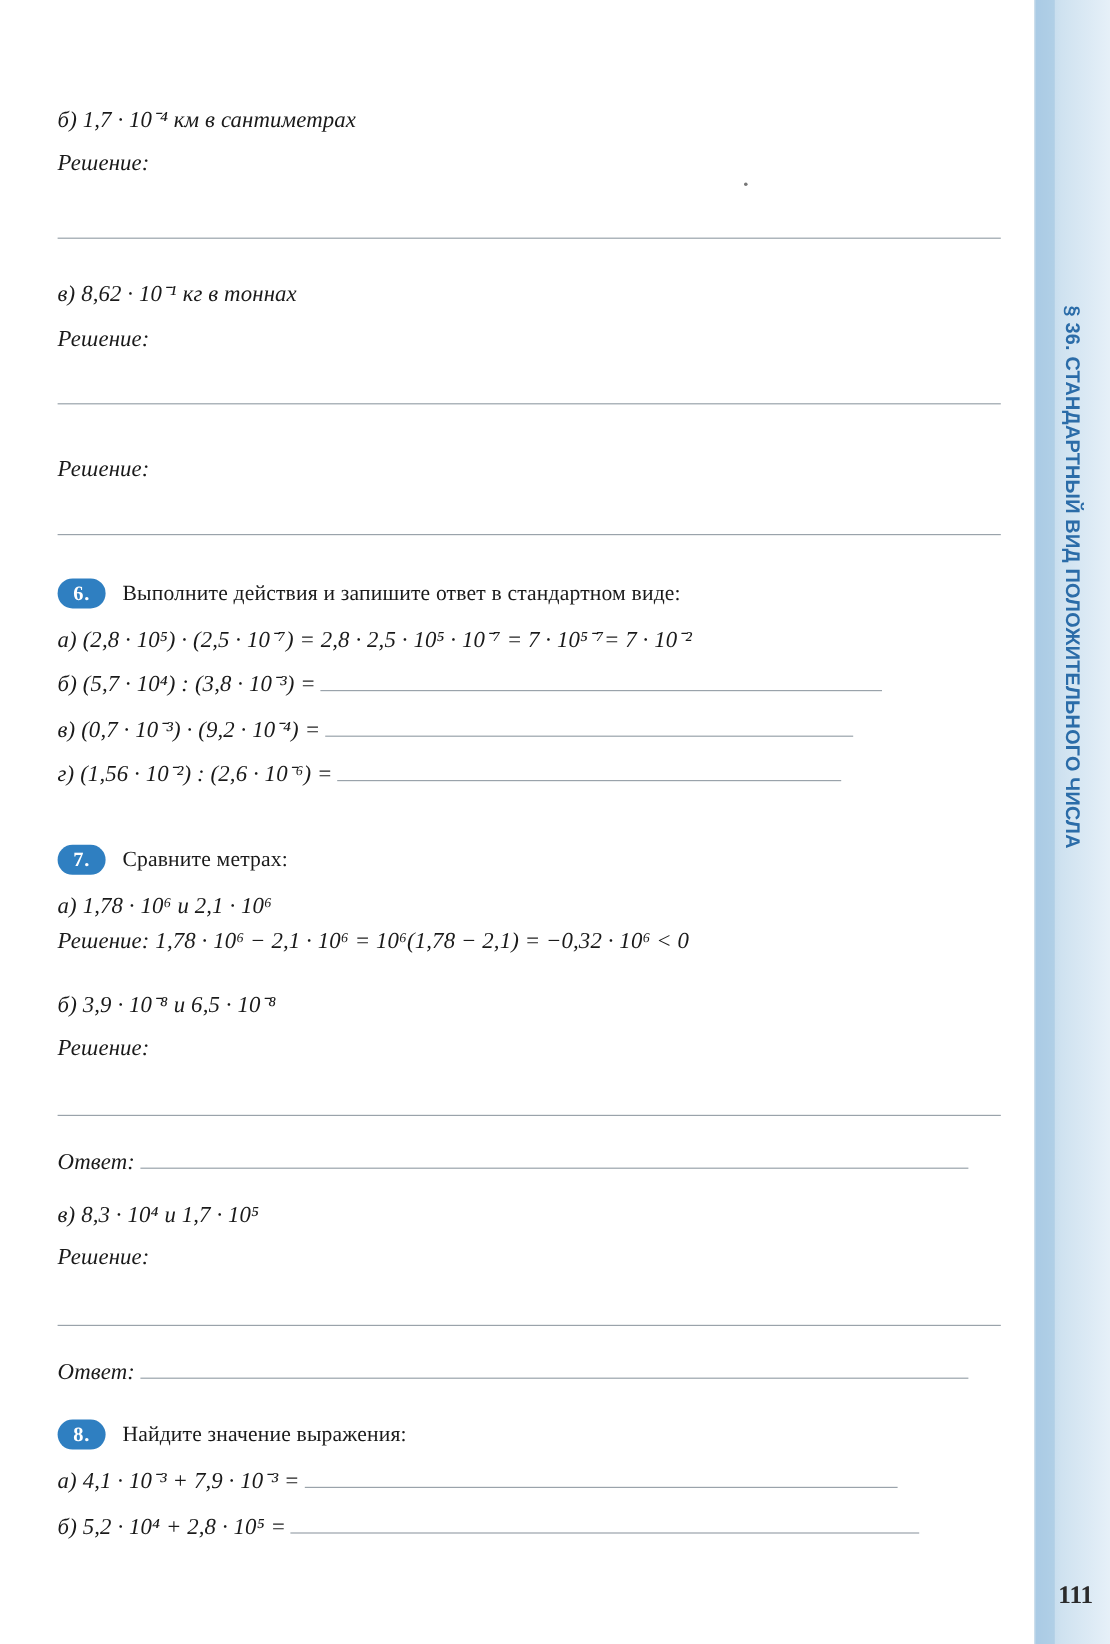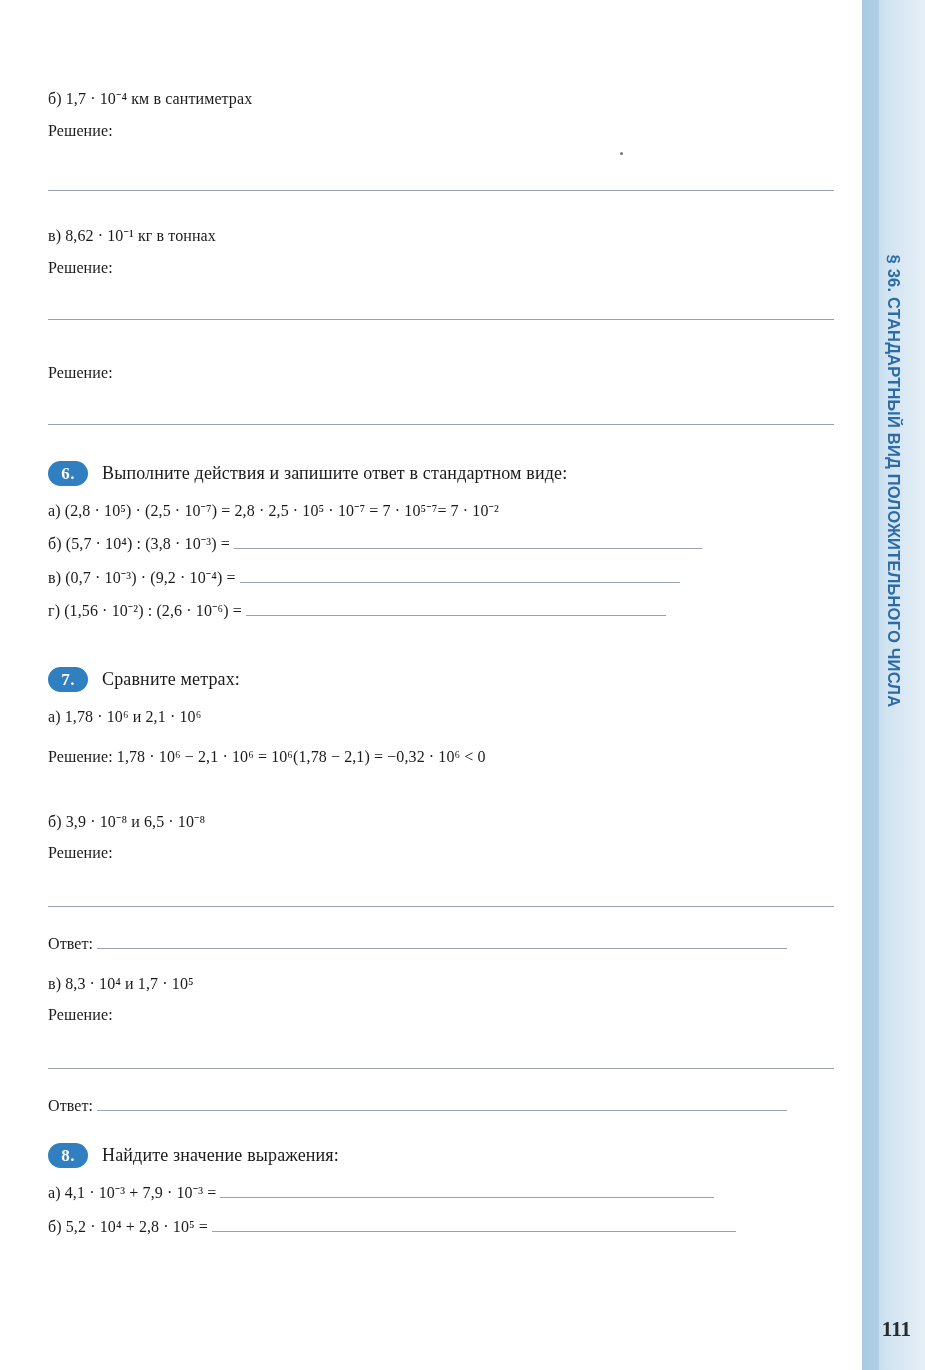--- a/index.html
+++ b/index.html
@@ -66,24 +66,25 @@
     left: 0;
     top: 0;
     width: 852px;
     padding: 0 0 0 48px;
     box-sizing: border-box;
   }
 
   .blk { position: relative; }
 
   .line-text {
-    font-size: 16px;
+    font-size: 19px;
     line-height: 1.38;
     letter-spacing: .1px;
     white-space: nowrap;
+    font-style: italic;
   }
 
   .rule {
     border-bottom: 1px solid #9aa3ab;
     height: 0;
   }
 
   .answer-rule {
     display: inline-block;
     border-bottom: 1px solid #9aa3ab;
@@ -193,22 +194,22 @@
   <div style="height:22px"></div>
 
   <div class="blk">
     <div class="task-head">
       <span class="num-badge">7.</span>
       <span class="task-title">Сравните метрах:</span>
     </div>
     <div class="spacer-14"></div>
 
     <div>
-      <div class="line-text" style="margin-bottom:18px">а) 1,78 · 10⁶ и 2,1 · 10⁶</div>
-      <div class="line-text" style="margin-bottom:21px">Решение: 1,78 · 10⁶ − 2,1 · 10⁶ = 10⁶(1,78 − 2,1) = −0,32 · 10⁶ &lt; 0</div>
+      <div class="line-text" style="margin-bottom:3px">а) 1,78 · 10⁶ и 2,1 · 10⁶</div>
+      <div class="line-text" style="margin-bottom:5px">Решение: 1,78 · 10⁶ − 2,1 · 10⁶ = 10⁶(1,78 − 2,1) = −0,32 · 10⁶ &lt; 0</div>
     </div>
 
     <div style="height:22px"></div>
 
     <div>
       <div class="line-text" style="margin-bottom:9px">б) 3,9 · 10⁻⁸ и 6,5 · 10⁻⁸</div>
       <div class="line-text">Решение:</div>
       <div style="height:42px"></div>
       <div class="rule" style="width:786px"></div>
       <div style="height:26px"></div>

